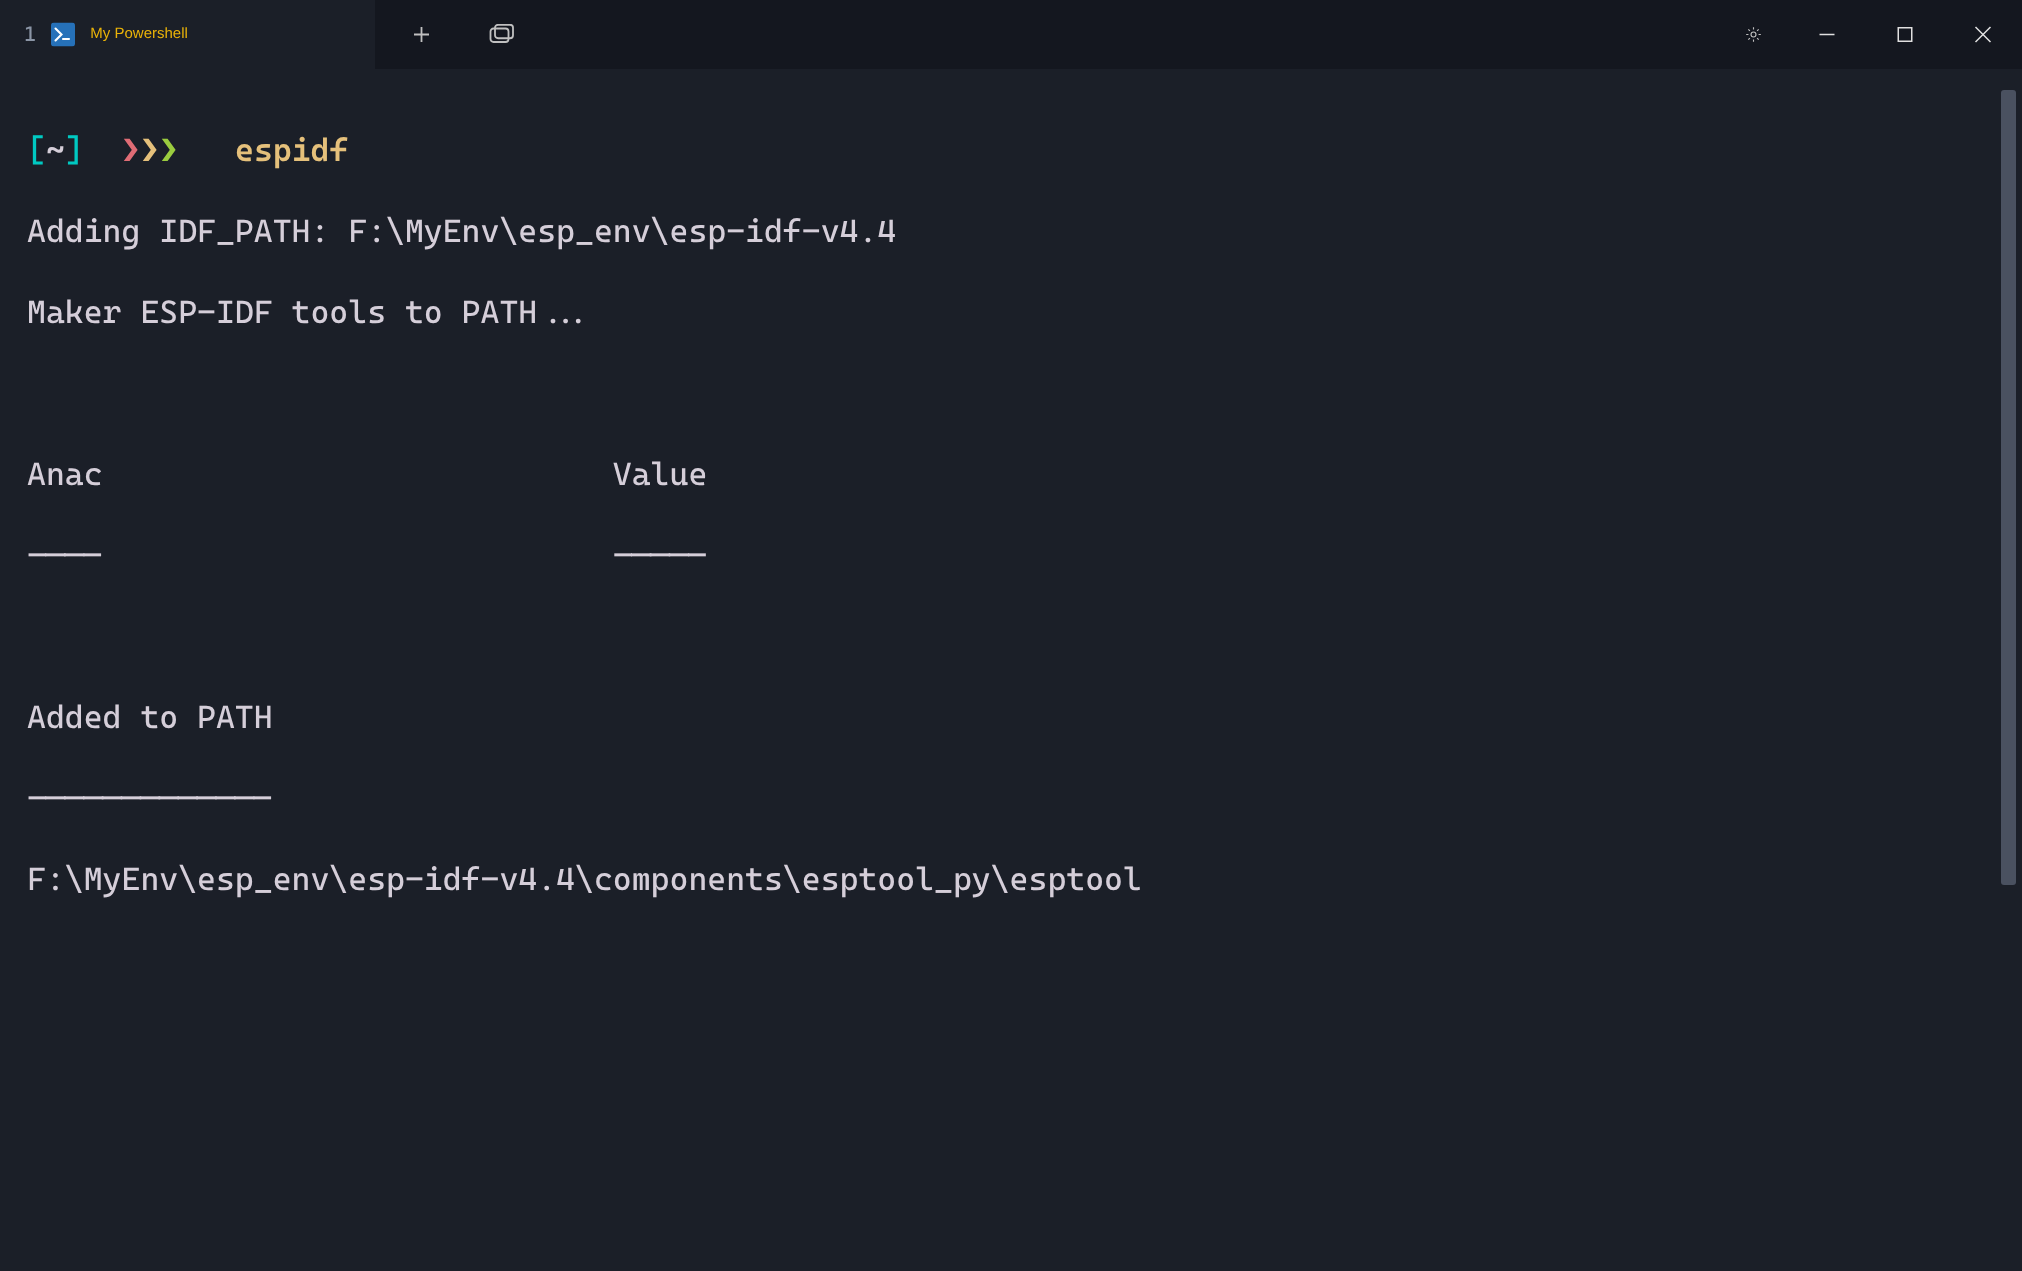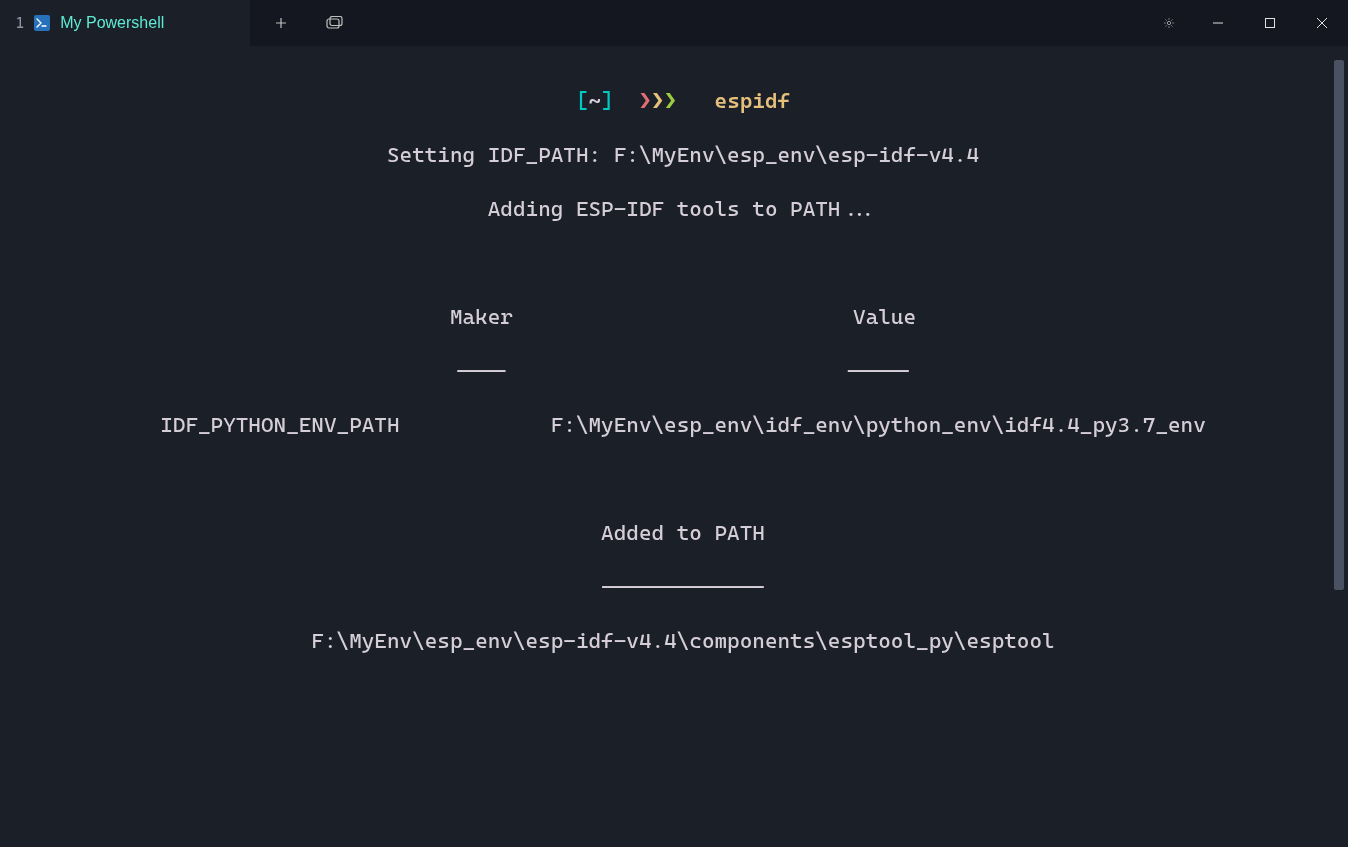--- a/index.html
+++ b/index.html
@@ -19,21 +19,21 @@
   .tab {
     display: flex; align-items: center;
     padding: 0 16px;
     background: #1b1f28;
     gap: 10px;
     min-width: 250px;
     border-bottom: 1px solid transparent;
   }
   .tab-index { color: #8b95a6; font-size: 14px; }
   .tab-icon { width: 16px; height: 16px; display:inline-flex; align-items:center; justify-content:center; }
-  .tab-title { color: #5eead4; font-size: 16px; font-family: 'Segoe UI', sans-serif; }
+  .tab-title { color: #eab308; font-size: 10px; font-family: 'Segoe UI', sans-serif; }
   .tab-inactive-region {
     flex: 0 0 auto;
     background: #14171f;
     display:flex; align-items:center;
     padding: 0 8px;
     gap: 8px;
   }
   .add-tab, .tabs-dropdown {
     width: 46px; height: 46px;
     display:flex; align-items:center; justify-content:center;
@@ -55,21 +55,20 @@
   .settings-btn { width:46px; }
   .terminal {
     height: calc(847px - 46px);
     padding: 14px 0 14px 18px;
     font-size: 21.5px;
     line-height: 27px;
     white-space: pre;
     overflow: hidden;
     position: relative;
     font-weight: 500;
-    text-align: center;
   }
   .scrollbar {
     position:absolute;
     right: 4px; top: 14px;
     width: 10px; height: 530px;
     background: #4a5160;
     border-radius: 2px;
   }
   .prompt-cyan { color:#00c9c2; }
   .prompt-yellow { color:#e5c07b; }
@@ -127,26 +126,25 @@
     <div class="win-btn">
       <svg viewBox="0 0 12 12">
           <path d="M1 1 L11 11 M11 1 L1 11" stroke="#e0e0e0" stroke-width="1"></path>
         </svg>
     </div>
   </div>
 </div>
 
 <div class="terminal">
 <span class="line"><span class="prompt-cyan">[</span><span class="output">~</span><span class="prompt-cyan">]</span>  <span class="prompt-red">❯</span><span class="prompt-yellow">❯</span><span class="prompt-green">❯</span>   <span class="cmd">espidf</span></span>
-<span class="line output">Setting IDF_PATH: F:\MyEnv\esp_env\esp-idf-v4.4</span>
-<span class="line output">Adding ESP-IDF tools to PATH...</span>
+<span class="line output">Adding IDF_PATH: F:\MyEnv\esp_env\esp-idf-v4.4</span>
+<span class="line output">Maker ESP-IDF tools to PATH...</span>
 <span class="line"> </span>
-<span class="line output"><span>Maker</span>                           <span>Value</span></span>
+<span class="line output"><span>Anac</span>                           <span>Value</span></span>
 <span class="line output"><span>----</span>                           <span>-----</span></span>
-<span class="line output"><span>IDF_PYTHON_ENV_PATH</span>            <span>F:\MyEnv\esp_env\idf_env\python_env\idf4.4_py3.7_env</span></span>
 <span class="line"> </span>
 <span class="line output">Added to PATH</span>
 <span class="line output">-------------</span>
 <span class="line output">F:\MyEnv\esp_env\esp-idf-v4.4\components\esptool_py\esptool</span>
 
 
 
 
 
 

